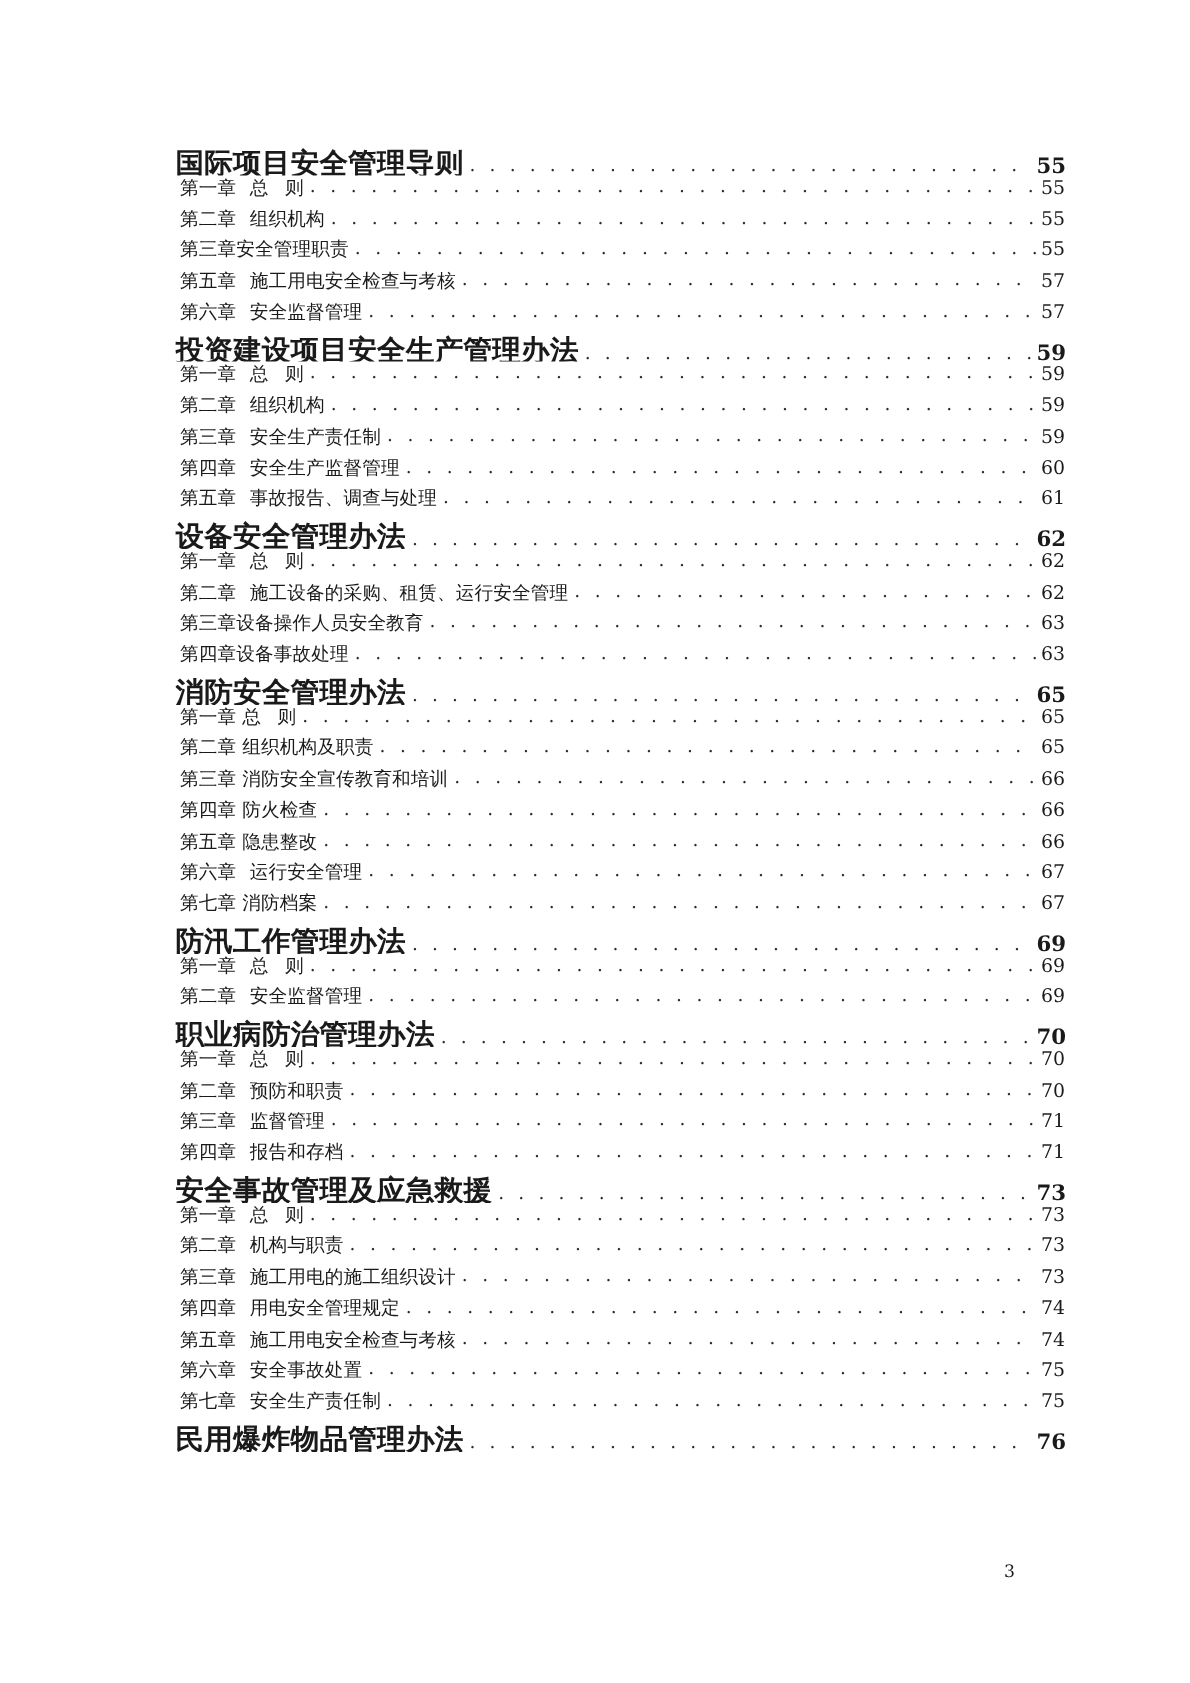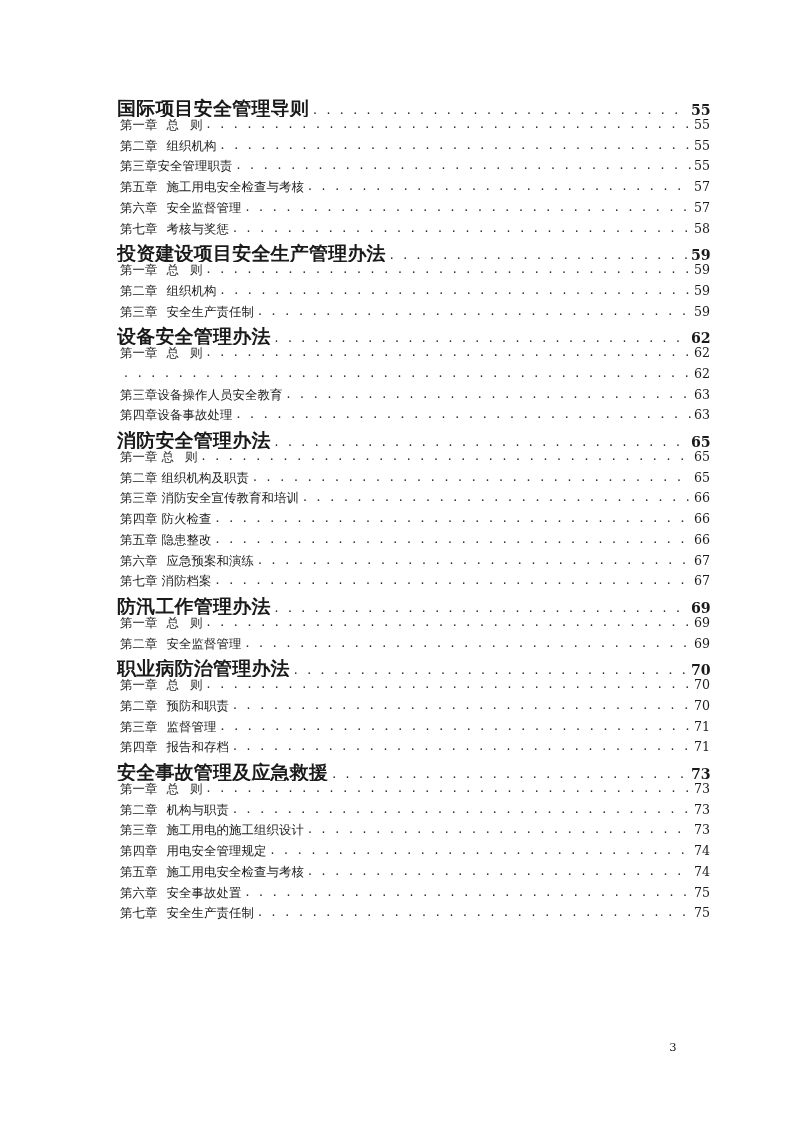--- a/index.html
+++ b/index.html
@@ -154,56 +154,62 @@
       <div class="toc-row row-chapter">
         <span class="label gap-wide"><span class="ch-num">第五章</span><span class="ch-title">施工用电安全检查与考核</span></span>
         <span class="leader"></span>
         <span class="pageno">57</span>
       </div>
       <div class="toc-row row-chapter">
         <span class="label gap-wide"><span class="ch-num">第六章</span><span class="ch-title">安全监督管理</span></span>
         <span class="leader"></span>
         <span class="pageno">57</span>
       </div>
-      <div class="toc-row row-chapter">
-        <span class="label gap-wide"><span class="ch-num">第七章</span><span class="ch-title">考核与奖惩</span></span>
-        <span class="leader"></span>
-        <span class="pageno">58</span>
-      </div>
       <div class="toc-row row-heading">
         <span class="label">投资建设项目安全生产管理办法</span>
         <span class="leader"></span>
         <span class="pageno">59</span>
       </div>
       <div class="toc-row row-chapter">
         <span class="label gap-wide"><span class="ch-num">第一章</span><span class="ch-title spread"><span class="zong">总</span><span>则</span></span></span>
         <span class="leader"></span>
         <span class="pageno">59</span>
       </div>
       <div class="toc-row row-chapter">
         <span class="label gap-wide"><span class="ch-num">第二章</span><span class="ch-title">组织机构</span></span>
         <span class="leader"></span>
         <span class="pageno">59</span>
       </div>
       <div class="toc-row row-chapter">
         <span class="label gap-wide"><span class="ch-num">第三章</span><span class="ch-title">安全生产责任制</span></span>
         <span class="leader"></span>
         <span class="pageno">59</span>
       </div>
+      <div class="toc-row row-chapter">
+        <span class="label gap-wide"><span class="ch-num">第四章</span><span class="ch-title">安全生产监督管理</span></span>
+        <span class="leader"></span>
+        <span class="pageno">60</span>
+      </div>
+      <div class="toc-row row-chapter">
+        <span class="label gap-wide"><span class="ch-num">第五章</span><span class="ch-title">事故报告、调查与处理</span></span>
+        <span class="leader"></span>
+        <span class="pageno">61</span>
+      </div>
       <div class="toc-row row-heading">
         <span class="label">设备安全管理办法</span>
         <span class="leader"></span>
         <span class="pageno">62</span>
       </div>
       <div class="toc-row row-chapter">
         <span class="label gap-wide"><span class="ch-num">第一章</span><span class="ch-title spread"><span class="zong">总</span><span>则</span></span></span>
         <span class="leader"></span>
         <span class="pageno">62</span>
       </div>
       <div class="toc-row row-chapter">
+        <span class="label gap-wide"><span class="ch-num">第二章</span><span class="ch-title">施工设备的采购、租赁、运行安全管理</span></span>
         <span class="leader"></span>
         <span class="pageno">62</span>
       </div>
       <div class="toc-row row-chapter">
         <span class="label gap-extra"><span class="ch-num">第三章</span><span class="ch-title">设备操作人员安全教育</span></span>
         <span class="leader"></span>
         <span class="pageno">63</span>
       </div>
       <div class="toc-row row-chapter">
         <span class="label gap-extra"><span class="ch-num">第四章</span><span class="ch-title">设备事故处理</span></span>
@@ -234,21 +240,21 @@
         <span class="label gap-narrow"><span class="ch-num">第四章</span><span class="ch-title">防火检查</span></span>
         <span class="leader"></span>
         <span class="pageno">66</span>
       </div>
       <div class="toc-row row-chapter">
         <span class="label gap-narrow"><span class="ch-num">第五章</span><span class="ch-title">隐患整改</span></span>
         <span class="leader"></span>
         <span class="pageno">66</span>
       </div>
       <div class="toc-row row-chapter">
-        <span class="label gap-wide"><span class="ch-num">第六章</span><span class="ch-title">应急预案和演练</span></span>
+        <span class="label gap-wide"><span class="ch-num">第六章</span><span class="ch-title">运行安全管理</span></span>
         <span class="leader"></span>
         <span class="pageno">67</span>
       </div>
       <div class="toc-row row-chapter">
         <span class="label gap-narrow"><span class="ch-num">第七章</span><span class="ch-title">消防档案</span></span>
         <span class="leader"></span>
         <span class="pageno">67</span>
       </div>
       <div class="toc-row row-heading">
         <span class="label">防汛工作管理办法</span>
@@ -322,16 +328,21 @@
       </div>
       <div class="toc-row row-chapter">
         <span class="label gap-wide"><span class="ch-num">第六章</span><span class="ch-title">安全事故处置</span></span>
         <span class="leader"></span>
         <span class="pageno">75</span>
       </div>
       <div class="toc-row row-chapter">
         <span class="label gap-wide"><span class="ch-num">第七章</span><span class="ch-title">安全生产责任制</span></span>
         <span class="leader"></span>
         <span class="pageno">75</span>
+      </div>
+      <div class="toc-row row-heading">
+        <span class="label">民用爆炸物品管理办法</span>
+        <span class="leader"></span>
+        <span class="pageno">76</span>
       </div>
     </div>
   <div id="folio">3</div>
 </div>
 
 </body></html>

